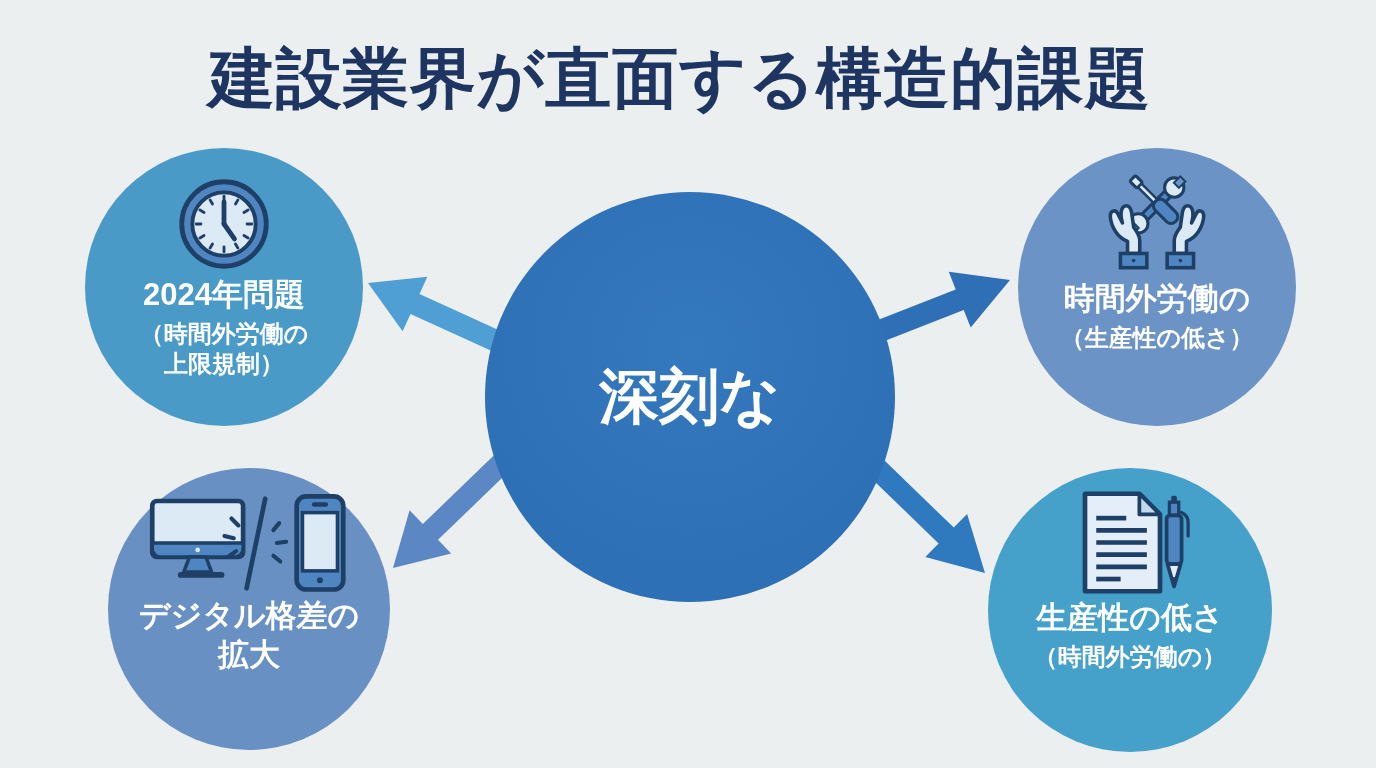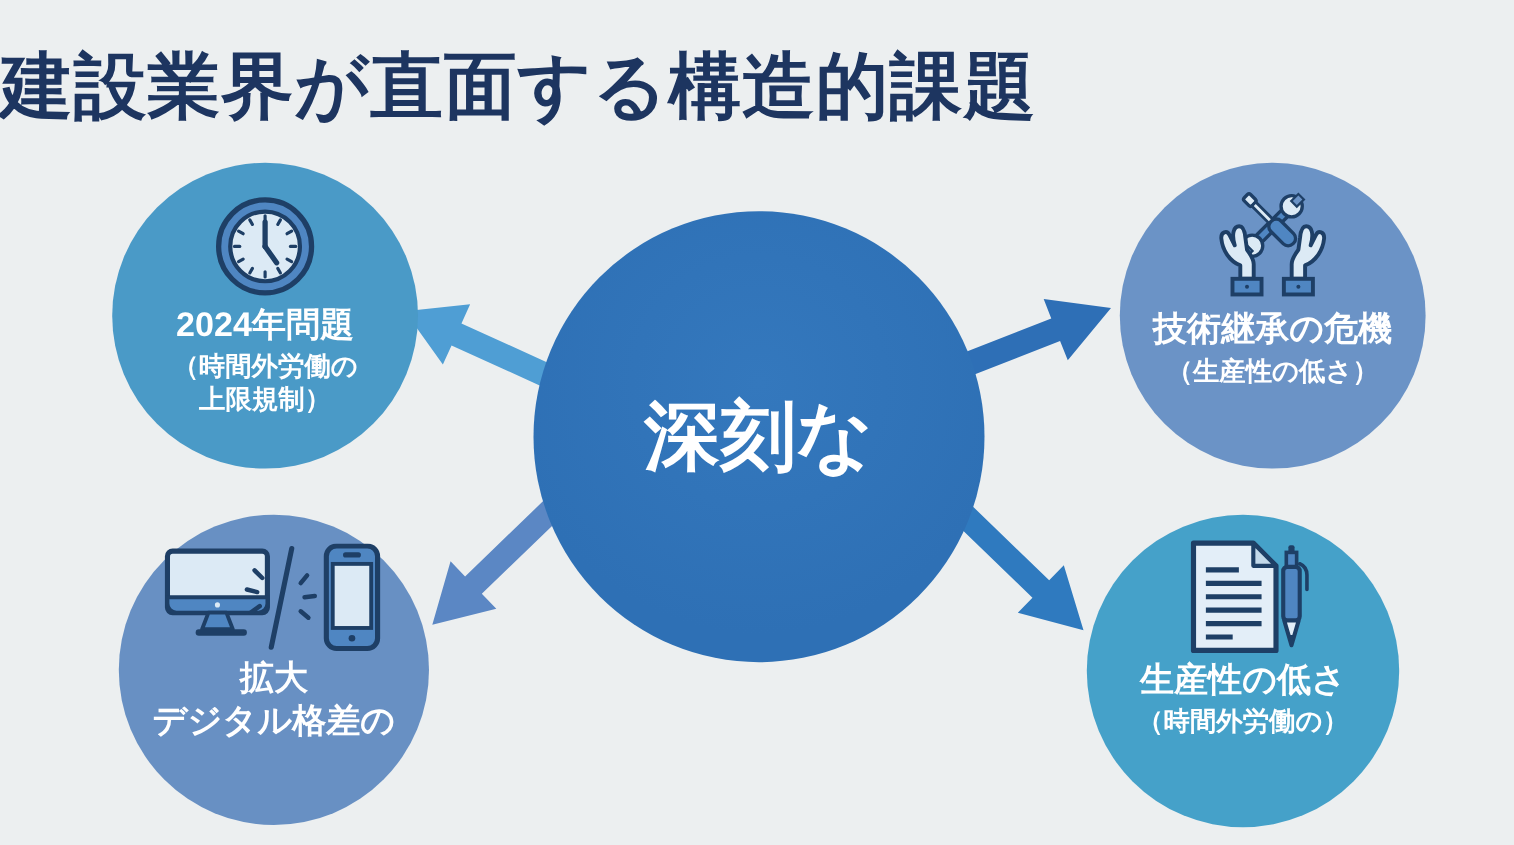--- a/index.html
+++ b/index.html
@@ -24,38 +24,39 @@
   *{margin:0;padding:0;box-sizing:border-box;}
   html,body{width:1376px;height:768px;overflow:hidden;}
   body{
     background:var(--bg);
     font-family:"Liberation Sans","DejaVu Sans",sans-serif;
     position:relative;
   }
   .canvas{position:absolute;inset:0;}
   .page-title{
     position:absolute;left:0;right:16px;top:34px;
+    text-align:center;
     font-size:66px;font-weight:800;letter-spacing:1px;
     color:var(--title-color);
   }
   .arrow-layer{position:absolute;left:0;top:0;width:1376px;height:768px;}
   .circle{
     position:absolute;border-radius:50%;
     display:flex;flex-direction:column;align-items:center;
     color:var(--text-on-blue);text-align:center;
   }
   .circle.center{
     left:485px;top:192px;width:410px;height:410px;
     background:radial-gradient(circle at 50% 38%, #3478bd 0%, var(--center-circle) 70%);
     justify-content:center;
   }
   .center-label{
-    font-size:69px;font-weight:800;line-height:1.32;color:var(--text-on-blue);
-  }
-  .circle.tl{left:102px;top:148px;width:278px;height:278px;background:var(--circle-tl);padding-top:28px;}
+    font-size:60px;font-weight:800;line-height:1.32;color:var(--text-on-blue);
+  }
+  .circle.tl{left:85px;top:148px;width:278px;height:278px;background:var(--circle-tl);padding-top:28px;}
   .circle.tr{left:1018px;top:148px;width:278px;height:278px;background:var(--circle-tr);padding-top:20px;}
   .circle.bl{left:108px;top:468px;width:282px;height:282px;background:var(--circle-bl);padding-top:26px;}
   .circle.br{left:988px;top:468px;width:284px;height:284px;background:var(--circle-br);padding-top:22px;}
   .node-label{font-size:31px;font-weight:800;line-height:1.25;margin-top:4px;}
   .node-sub{font-size:24px;font-weight:700;line-height:1.25;margin-top:4px;}
   
   .ic-navy-f{fill:var(--icon-navy);}
   .ic-light-f{fill:var(--icon-light);}
   .ic-mid-f{fill:var(--icon-mid);}
   .ic-paper-f{fill:var(--icon-paper);}
@@ -135,21 +136,21 @@
         <rect x="29" y="84" width="26" height="14" class="ic-mid-f st-navy" stroke-width="3.5"></rect>
         <circle cx="42" cy="91" r="1.8" class="ic-navy-f"></circle>
       </g>
 
       <g transform="translate(130 0) scale(-1 1)">
         <path d="M36 84 V72 C26 68 20 58 19 48 C18.5 42 24 40 26.5 45 L31 54 C28 44 30 37 35 37 C39 37 40 42 40.5 47 L42 58 C45 62 48 66 48 71 V84 Z" class="ic-light-f st-navy" stroke-width="3.5" stroke-linejoin="round"></path>
         <rect x="29" y="84" width="26" height="14" class="ic-mid-f st-navy" stroke-width="3.5"></rect>
         <circle cx="42" cy="91" r="1.8" class="ic-navy-f"></circle>
       </g>
     </svg>
-    <div class="node-label">技術継承の危機</div>
+    <div class="node-label">時間外労働の</div>
     <div class="node-sub">（生産性の低さ）</div>
   </div>
 
   <div class="circle bl">
     <svg width="205" height="99" viewBox="0 0 175 85">
 
       <rect x="4" y="6" width="78" height="48" rx="4" class="ic-light-f st-navy" stroke-width="4"></rect>
       <path d="M4 42 h78 v5 a7 7 0 0 1 -7 7 H11 a7 7 0 0 1 -7 -7 Z" class="ic-mid-f st-navy" stroke-width="3"></path>
       <circle cx="43" cy="48" r="2" class="ic-light-f"></circle>
       <path d="M36 54 l-5 13 h24 l-5 -13 z" class="ic-mid-f st-navy" stroke-width="3" stroke-linejoin="round"></path>
@@ -164,22 +165,22 @@
         <line x1="111" y1="42" x2="119" y2="41"></line>
         <line x1="108" y1="53" x2="114" y2="58"></line>
       </g>
 
       <rect x="128" y="2" width="40" height="80" rx="8" class="ic-mid-f st-navy" stroke-width="4"></rect>
       <rect x="133" y="16" width="30" height="50" class="ic-light-f st-navy" stroke-width="3"></rect>
       <rect x="141" y="7" width="14" height="4" rx="2" class="ic-navy-f"></rect>
       <circle cx="148" cy="74" r="2.6" class="ic-navy-f"></circle>
     </svg>
     <div class="node-label">
+      <div>デジタル格差の</div>
       <div>拡大</div>
-      <div>デジタル格差の</div>
     </div>
   </div>
 
   <div class="circle br">
     <svg width="120" height="105" viewBox="0 0 128 112">
 
       <path d="M16 4 H74 L96 26 V108 H16 Z" class="ic-paper-f st-navy" stroke-width="5" stroke-linejoin="round"></path>
       <path d="M74 4 V26 H96 Z" class="ic-fold-f st-navy" stroke-width="4" stroke-linejoin="round"></path>
       <g class="st-navy no-f" stroke-width="5">
         <line x1="28" y1="30" x2="60" y2="30"></line>

